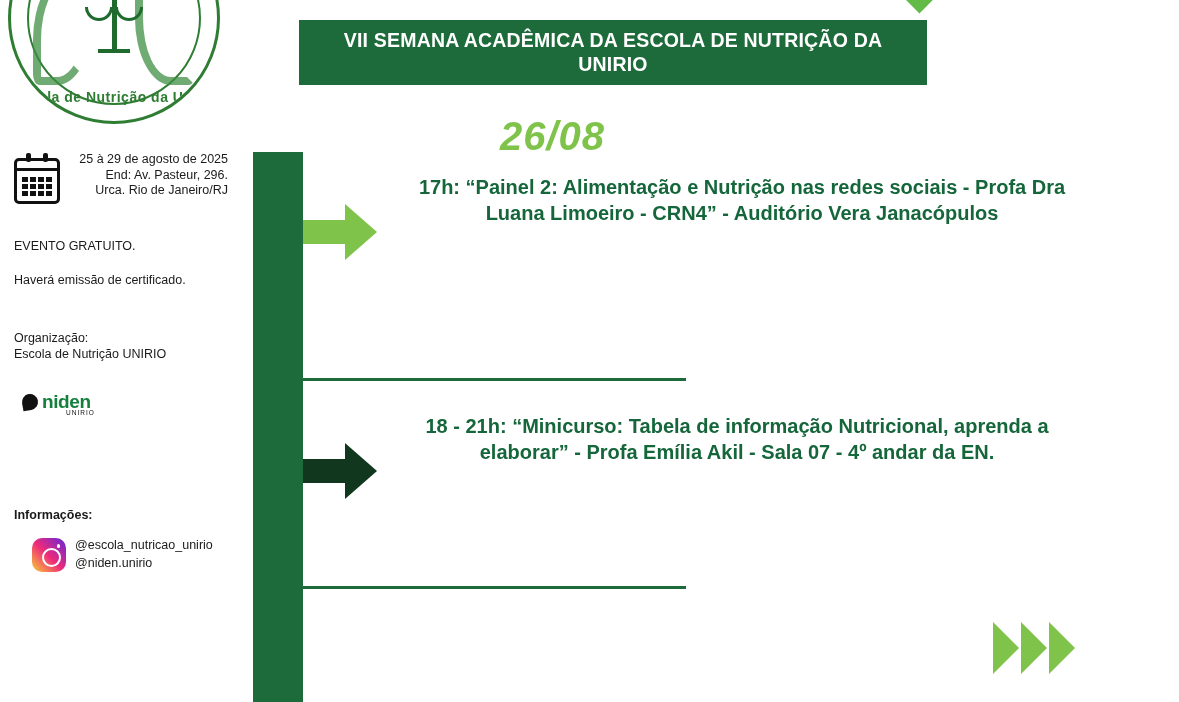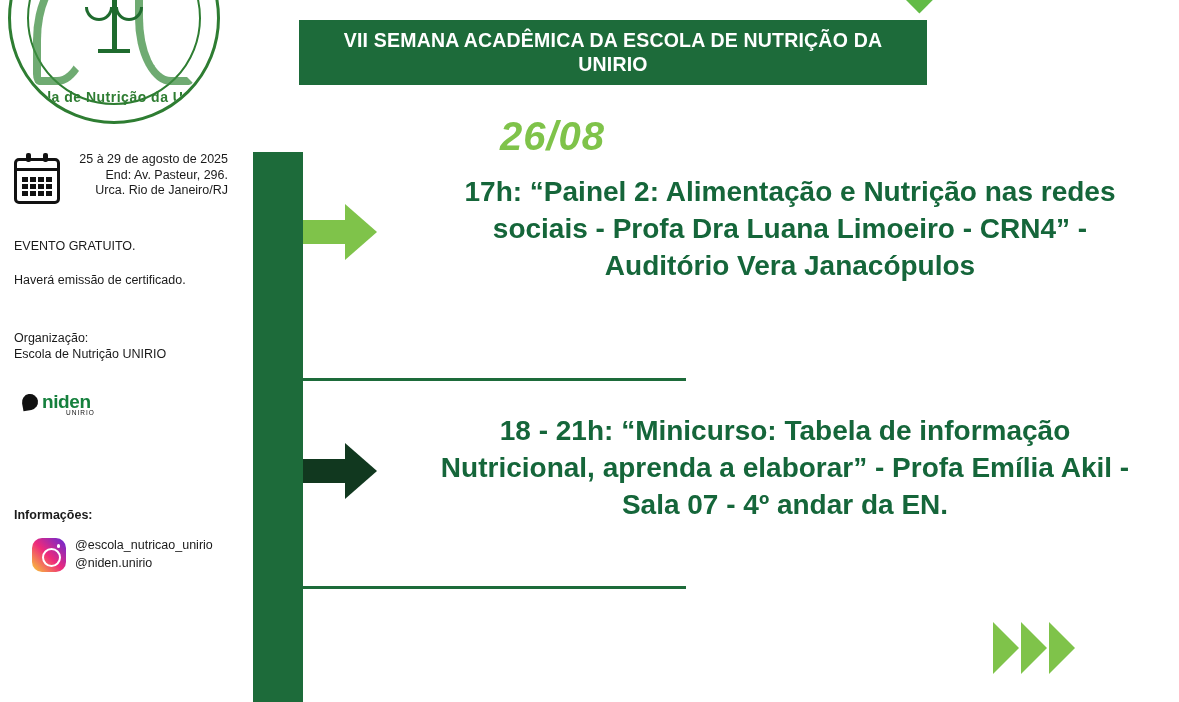--- a/index.html
+++ b/index.html
@@ -322,25 +322,24 @@
     font-size: 40px;
     font-weight: bold;
     color: #7fc34a;
     letter-spacing: 1px;
     font-style: italic;
   }
 
   .session {
     position: absolute;
     text-align: center;
-    font-size: 28px;
+    font-size: 20px;
     font-weight: bold;
     line-height: 1.32;
     color: #15663a;
-    margin-left: 48px;
   }
   .session-1 {
     left: 392px;
     top: 174px;
     width: 700px;
   }
   .session-2 {
     left: 392px;
     top: 413px;
     width: 690px;

